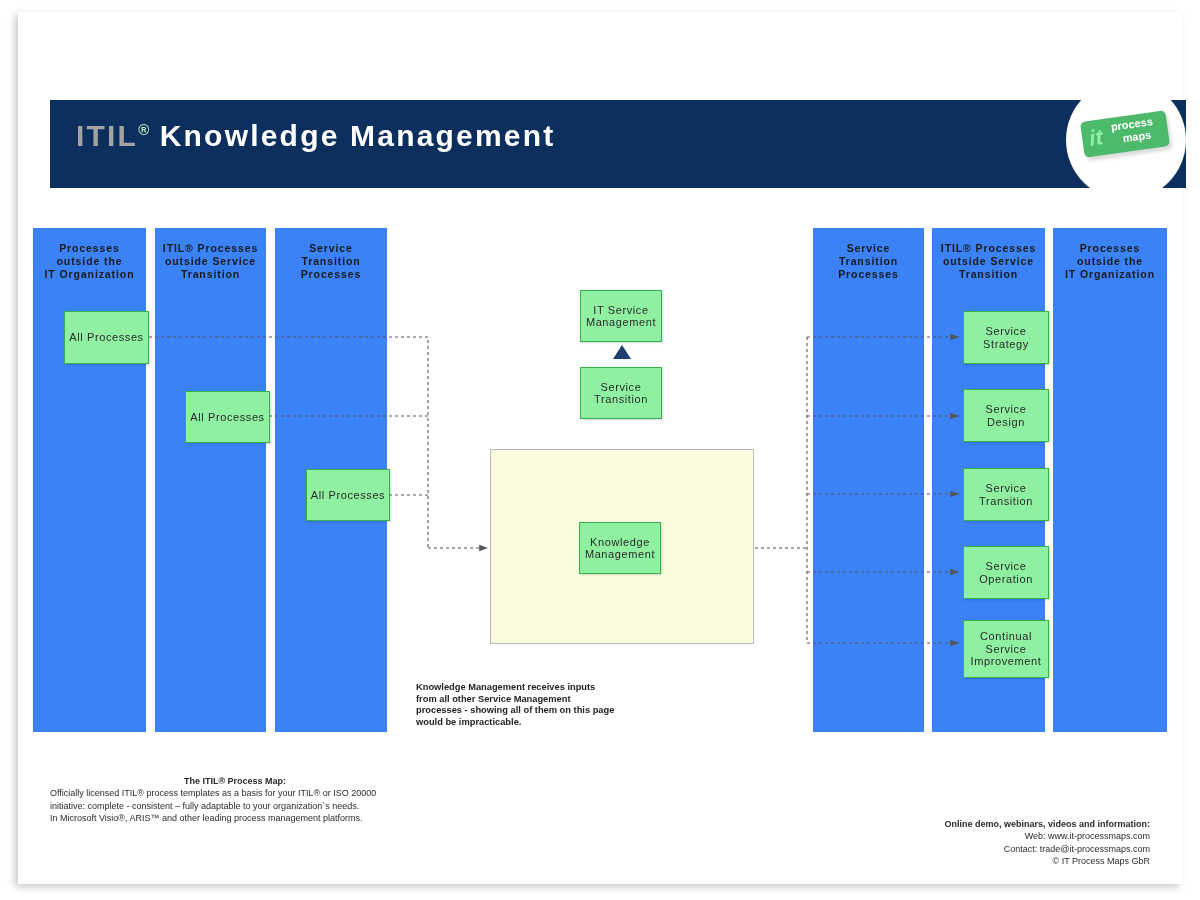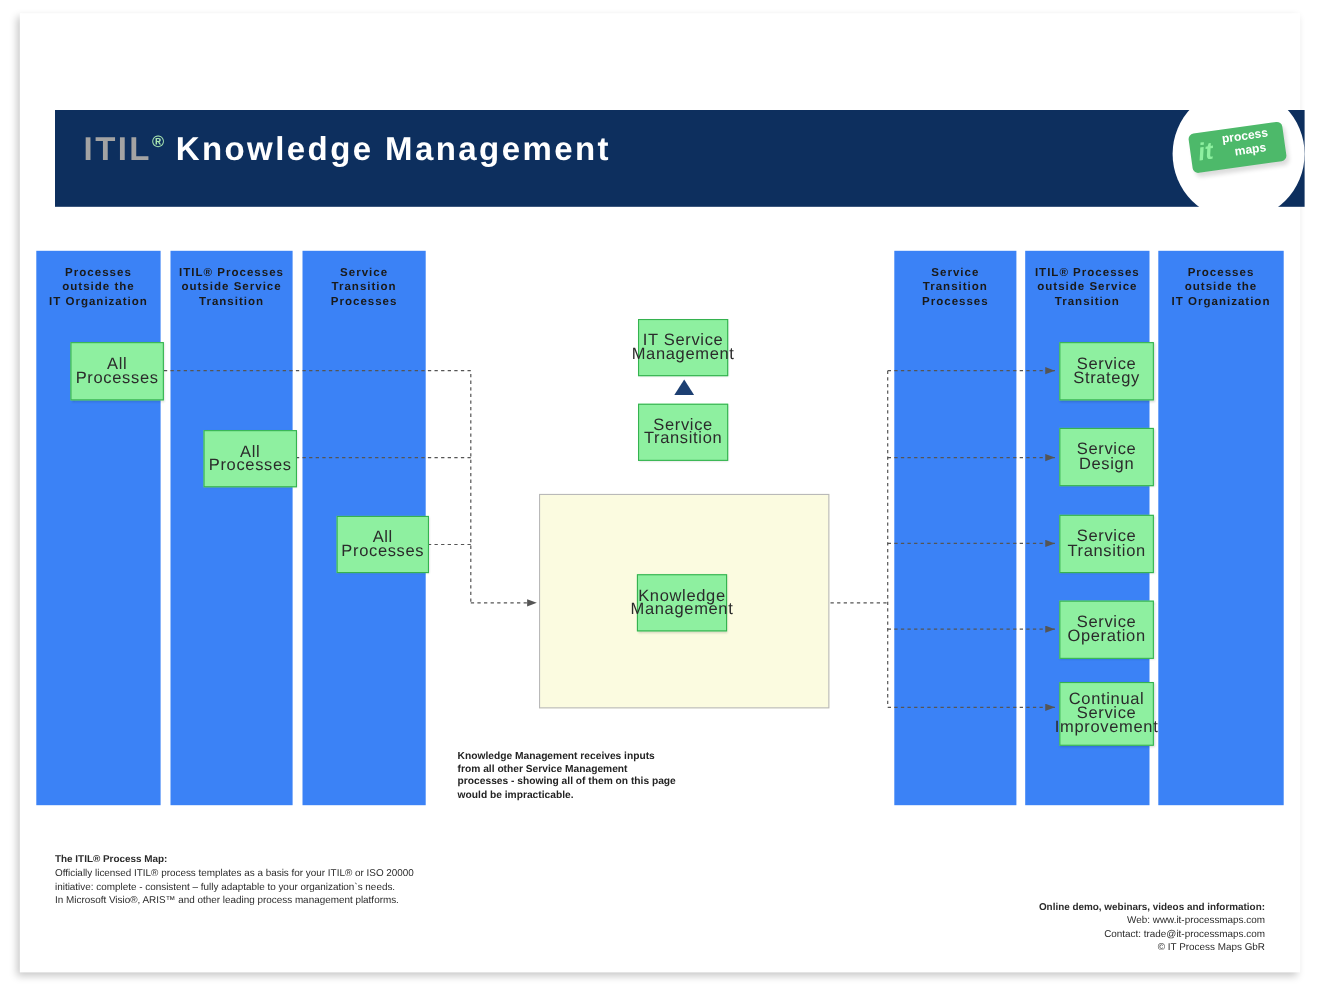--- a/index.html
+++ b/index.html
@@ -128,21 +128,21 @@
   
   .pbox {
     position: absolute;
     background: #8ef0a0;
     border: 1.3px solid #35b24f;
     box-sizing: border-box;
     display: flex;
     align-items: center;
     justify-content: center;
     text-align: center;
-    font-size: 15px;
+    font-size: 11px;
     color: #2b2b2b;
     letter-spacing: 0.6px;
     line-height: 12.5px;
     box-shadow: 1px 1px 2px rgba(0,0,0,0.16);
   }
 
   
   #yellow-box {
     position: absolute;
     left: 472px;
@@ -187,21 +187,21 @@
   }
 
   
   .footer-block {
     position: absolute;
     font-size: 9px;
     color: #2b2b2b;
     line-height: 12.4px;
   }
   #footer-left { left: 32px; top: 763px; width: 370px; text-align: left; }
-  #footer-left .hdr { font-weight: bold; }
+  #footer-left .hdr { font-weight: bold; text-align: center; }
   #footer-center { left: 420px; top: 775px; width: 360px; text-align: center; }
   #footer-right { right: 32px; top: 806px; width: 300px; text-align: right; }
   #footer-right .hdr { font-weight: bold; }
 </style>
 </head>
 <body>
 
 <div id="canvas">
   <div id="sheet">
 

